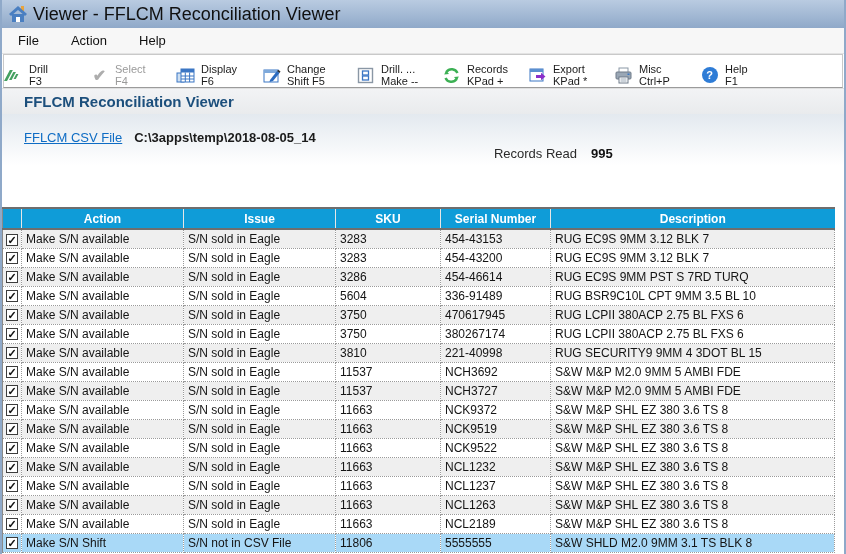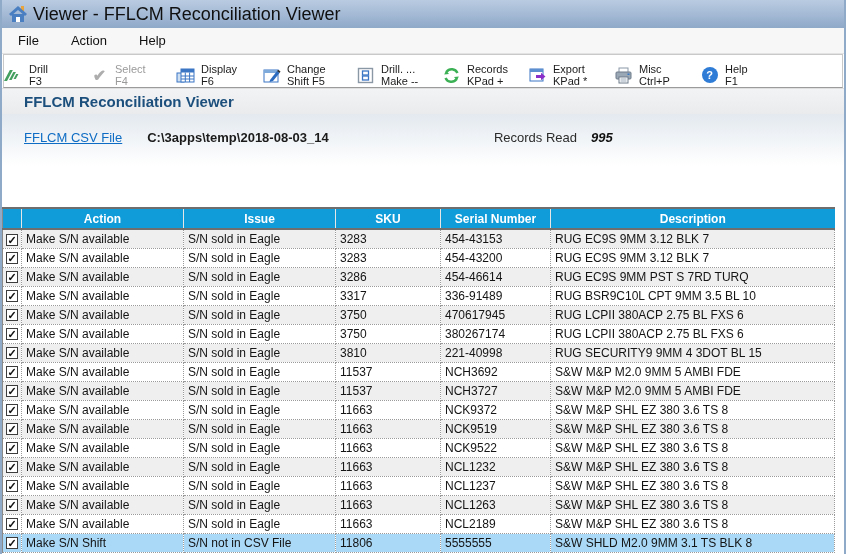--- a/index.html
+++ b/index.html
@@ -24,27 +24,27 @@
   .tool.disabled .tlabel { color:#9a9a9a; }
   .check-gray { color:#ADADAD; font-size:16px; font-weight:bold; }
   .help-circle { width:16px; height:16px; border-radius:50%; background:#2E7CD6; color:#fff; font-size:11px; font-weight:bold; display:flex; align-items:center; justify-content:center; }
 
   
   .section-header { height:26px; background:linear-gradient(#F2F3F5,#E9EBED); border-top:1px solid #E0E0E0; display:flex; align-items:center; padding-left:22px; }
   .section-header .sh-title { font-size:15px; font-weight:bold; color:#1C4F7C; }
 
   
   .info-area { height:93px; background:linear-gradient(#E3E9EF, #FFFFFF 55%); position:relative; }
-  .file-row { position:absolute; left:22px; top:16px; display:flex; gap:25px; align-items:baseline; }
+  .file-row { position:absolute; left:22px; top:16px; display:flex; gap:12px; align-items:baseline; }
   .csv-link { font-size:13px; color:#0E6CC4; text-decoration:underline; cursor:pointer; }
   .csv-path { font-size:13px; font-weight:bold; color:#1b1b1b; }
   .stat { position:absolute; left:320px; display:flex; gap:14px; align-items:baseline; }
   .stat .lbl { width:255px; text-align:right; font-size:13px; color:#2b2b2b; }
-  .stat .val { font-size:13px; font-weight:bold; color:#111;font-style:italic; }
-  .stat0 { top:16px; } .stat1 { top:46px; }
+  .stat .val { font-size:13px; font-weight:bold; color:#111; }
+  .stat0 { top:32px; } .stat1 { top:46px; }
 
   
   .table-wrap { position:relative; }
   table { border-collapse:collapse; table-layout:fixed; width:832px; border-top:2px solid #6E6E6E; border-left:1px solid #8a8a8a; }
   th { background:#0F9CD8; color:#fff; font-size:12px; font-weight:bold; height:21px; border-left:1px solid #E6E6E6; border-bottom:2px solid #6E6E6E; text-align:center; overflow:hidden; }
   th:first-child { border-left:none; }
   td { height:19px; font-size:12px; color:#141414; padding:0 0 0 4px; border-right:1px dotted #9a9a9a; border-bottom:1px dotted #9a9a9a; white-space:nowrap; overflow:hidden; }
   tr.alt td { background:#EFEFEF; }
   tr.plain td { background:#FFFFFF; }
   tr.highlighted td { background:#A9D9F7; }
@@ -194,21 +194,21 @@
 
   </div>
 
   <div class="section-header">
     <span class="sh-title">FFLCM Reconciliation Viewer</span>
   </div>
 
   <div class="info-area">
     <div class="file-row">
       <span class="csv-link">FFLCM CSV File</span>
-      <span class="csv-path">C:\3apps\temp\2018-08-03_14</span>
+      <span class="csv-path">C:\3apps\temp\2018-08-05_14</span>
     </div>
     <div class="stat stat0">
       <span class="lbl">Records Read</span>
       <span class="val">995</span>
     </div>
   </div>
 
   <div class="table-wrap">
     <table>
       <colgroup>
@@ -251,21 +251,21 @@
     <td>Make S/N available</td>
     <td>S/N sold in Eagle</td>
     <td>3286</td>
     <td>454-46614</td>
     <td>RUG EC9S 9MM PST S 7RD TURQ</td>
   </tr>
           <tr class="plain">
     <td class="chk"><span class="checkbox">✓</span></td>
     <td>Make S/N available</td>
     <td>S/N sold in Eagle</td>
-    <td>3317</td>
+    <td>5604</td>
     <td>336-91489</td>
     <td>RUG BSR9C10L CPT 9MM 3.5 BL 10</td>
   </tr>
           <tr class="alt">
     <td class="chk"><span class="checkbox">✓</span></td>
     <td>Make S/N available</td>
     <td>S/N sold in Eagle</td>
     <td>3750</td>
     <td>470617945</td>
     <td>RUG LCPII 380ACP 2.75 BL FXS 6</td>

